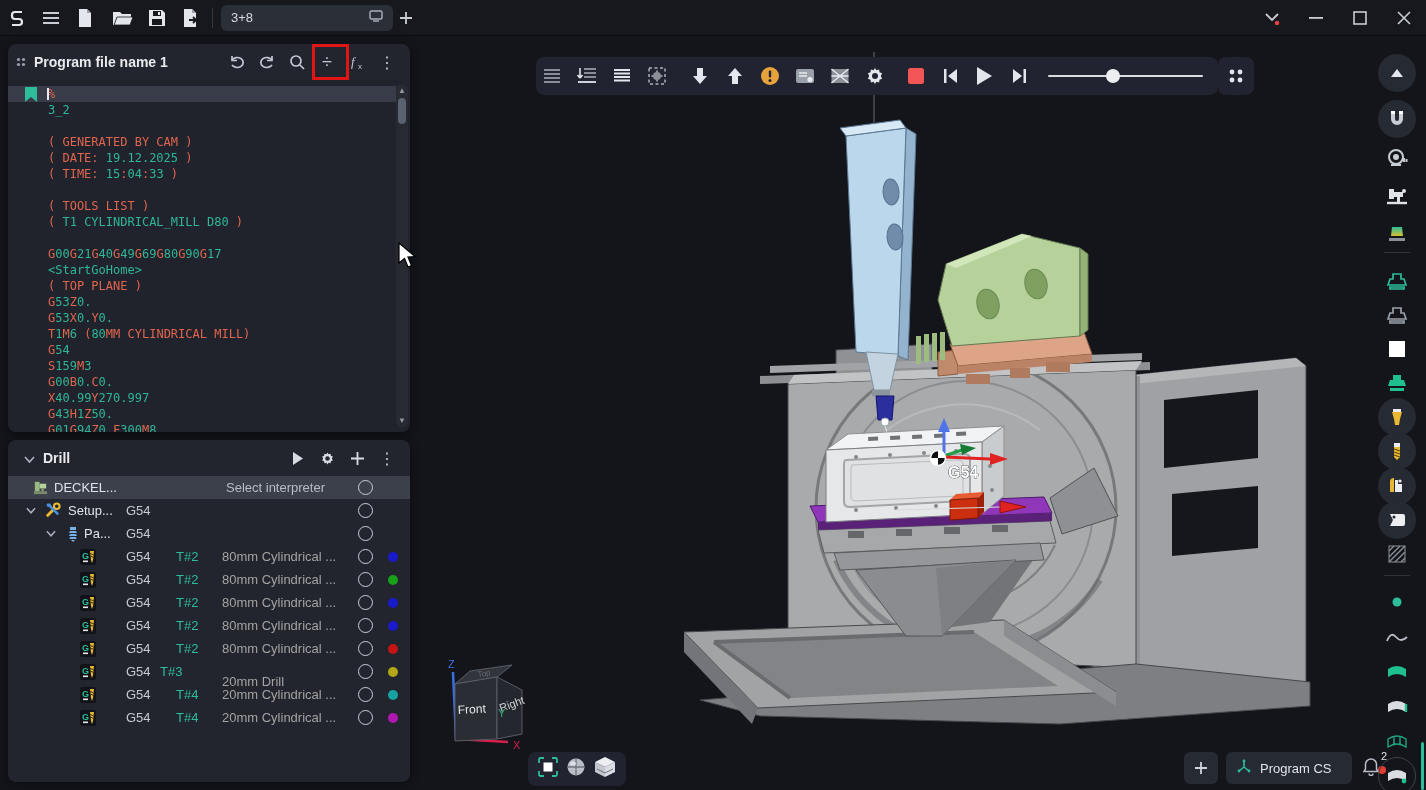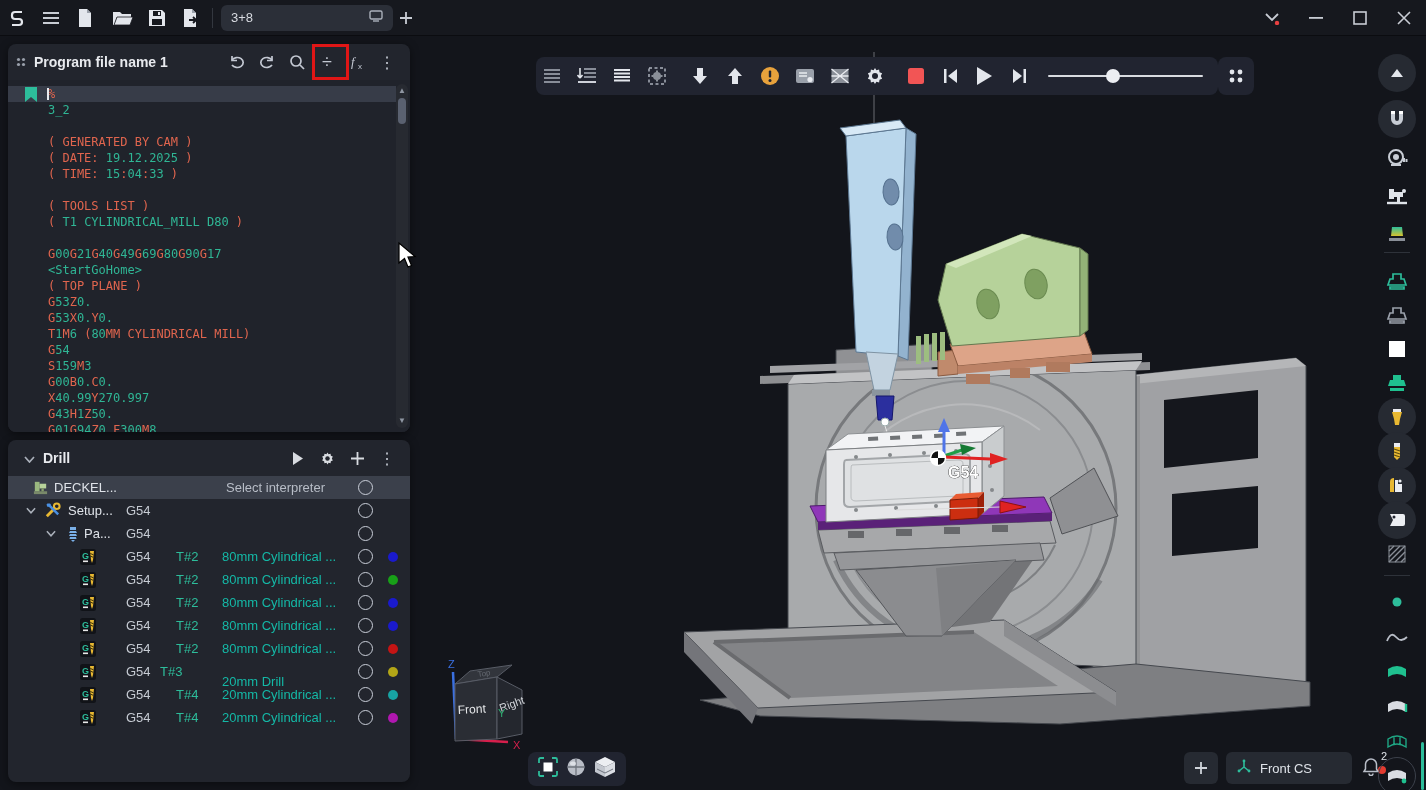--- a/index.html
+++ b/index.html
@@ -40,21 +40,21 @@
   #code-scrollbar { position:absolute; right:2px; top:4px; width:12px; bottom:4px; background:#272a31; border-radius:6px; }
   #sb-thumb { position:absolute; left:2px; top:14px; width:8px; height:26px; background:#5a6170; border-radius:4px; }
   .sb-arrow { position:absolute; left:2px; width:8px; height:8px; color:#8f96a2; font-size:8px; line-height:8px; text-align:center; }
 
   
   #setup-panel { top:440px; height:342px; }
   #setup-rows { position:absolute; top:36px; left:0; right:0; }
   .srow { position:relative; height:23px; font-size:13px; color:#dfe3e9; }
   .srow.selected { background:#3b404b; }
   .srow .abs { position:absolute; top:0; height:23px; display:flex; align-items:center; }
-  .rcs { color:#c6cbd3; } .rtool { color:#2dbd9b; } .rdesc { color:#14b8a6; } .rmid { color:#b8bdc7; }
+  .rcs { color:#c6cbd3; } .rtool { color:#2dbd9b; } .rdesc { color:#a3a3a3; } .rmid { color:#b8bdc7; }
   .radio { position:absolute; left:350px; top:4px; width:15px; height:15px; border:1.5px solid #c9ced8; border-radius:50%; }
   .opdot { position:absolute; left:380px; top:6.5px; width:10px; height:10px; border-radius:50%; }
   .twisty { color:#aab0ba; }
 
   
   .pill { position:absolute; background:#212430; border-radius:8px; z-index:10; }
   #vp-toolbar { left:536px; top:57px; width:682px; height:38px; }
   .vt-icon { position:absolute; top:7px; width:24px; height:24px; display:flex; align-items:center; justify-content:center; }
   #vt-slider-track { position:absolute; left:512px; top:18px; width:155px; height:2px; background:#d8dbe0; border-radius:1px; }
   #vt-slider-knob { position:absolute; top:-6px; width:14px; height:14px; background:#eceef2; border-radius:50%; }
@@ -450,21 +450,21 @@
     </div>
     <div id="globalcs-btn">
       <span style="margin-right:8px;">
         <svg width="16" height="16" viewBox="0 0 16 16">
             <path d="M8 8V2M8 8l-5 4M8 8l5 4" stroke="#2dbd9b" stroke-width="1.6"></path>
             <circle cx="8" cy="2" r="1.4" fill="#2dbd9b"></circle>
             <circle cx="3" cy="12" r="1.4" fill="#2dbd9b"></circle>
             <circle cx="13" cy="12" r="1.4" fill="#2dbd9b"></circle>
           </svg>
       </span>
-      <span>Front CS</span>
+      <span>Program CS</span>
     </div>
     <div id="bell-wrap">
       <svg width="18" height="19" viewBox="0 0 18 19">
           <path d="M9 2a5.5 5.5 0 0 0-5.5 5.5V12L2 14.5h14L14.5 12V7.5A5.5 5.5 0 0 0 9 2Z" fill="none" stroke="#b9bec8" stroke-width="1.5"></path>
           <path d="M7 16.5a2 2 0 0 0 4 0" fill="none" stroke="#b9bec8" stroke-width="1.5"></path>
         </svg>
       <span id="bell-badge">2</span>
     </div>
   </div>
 

